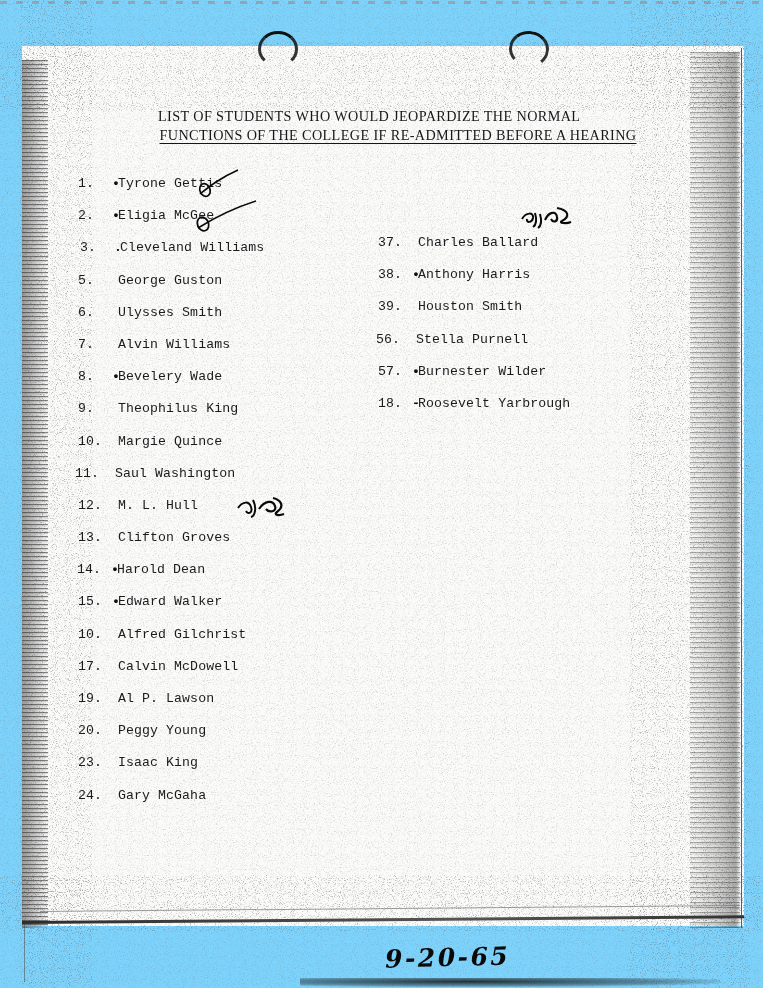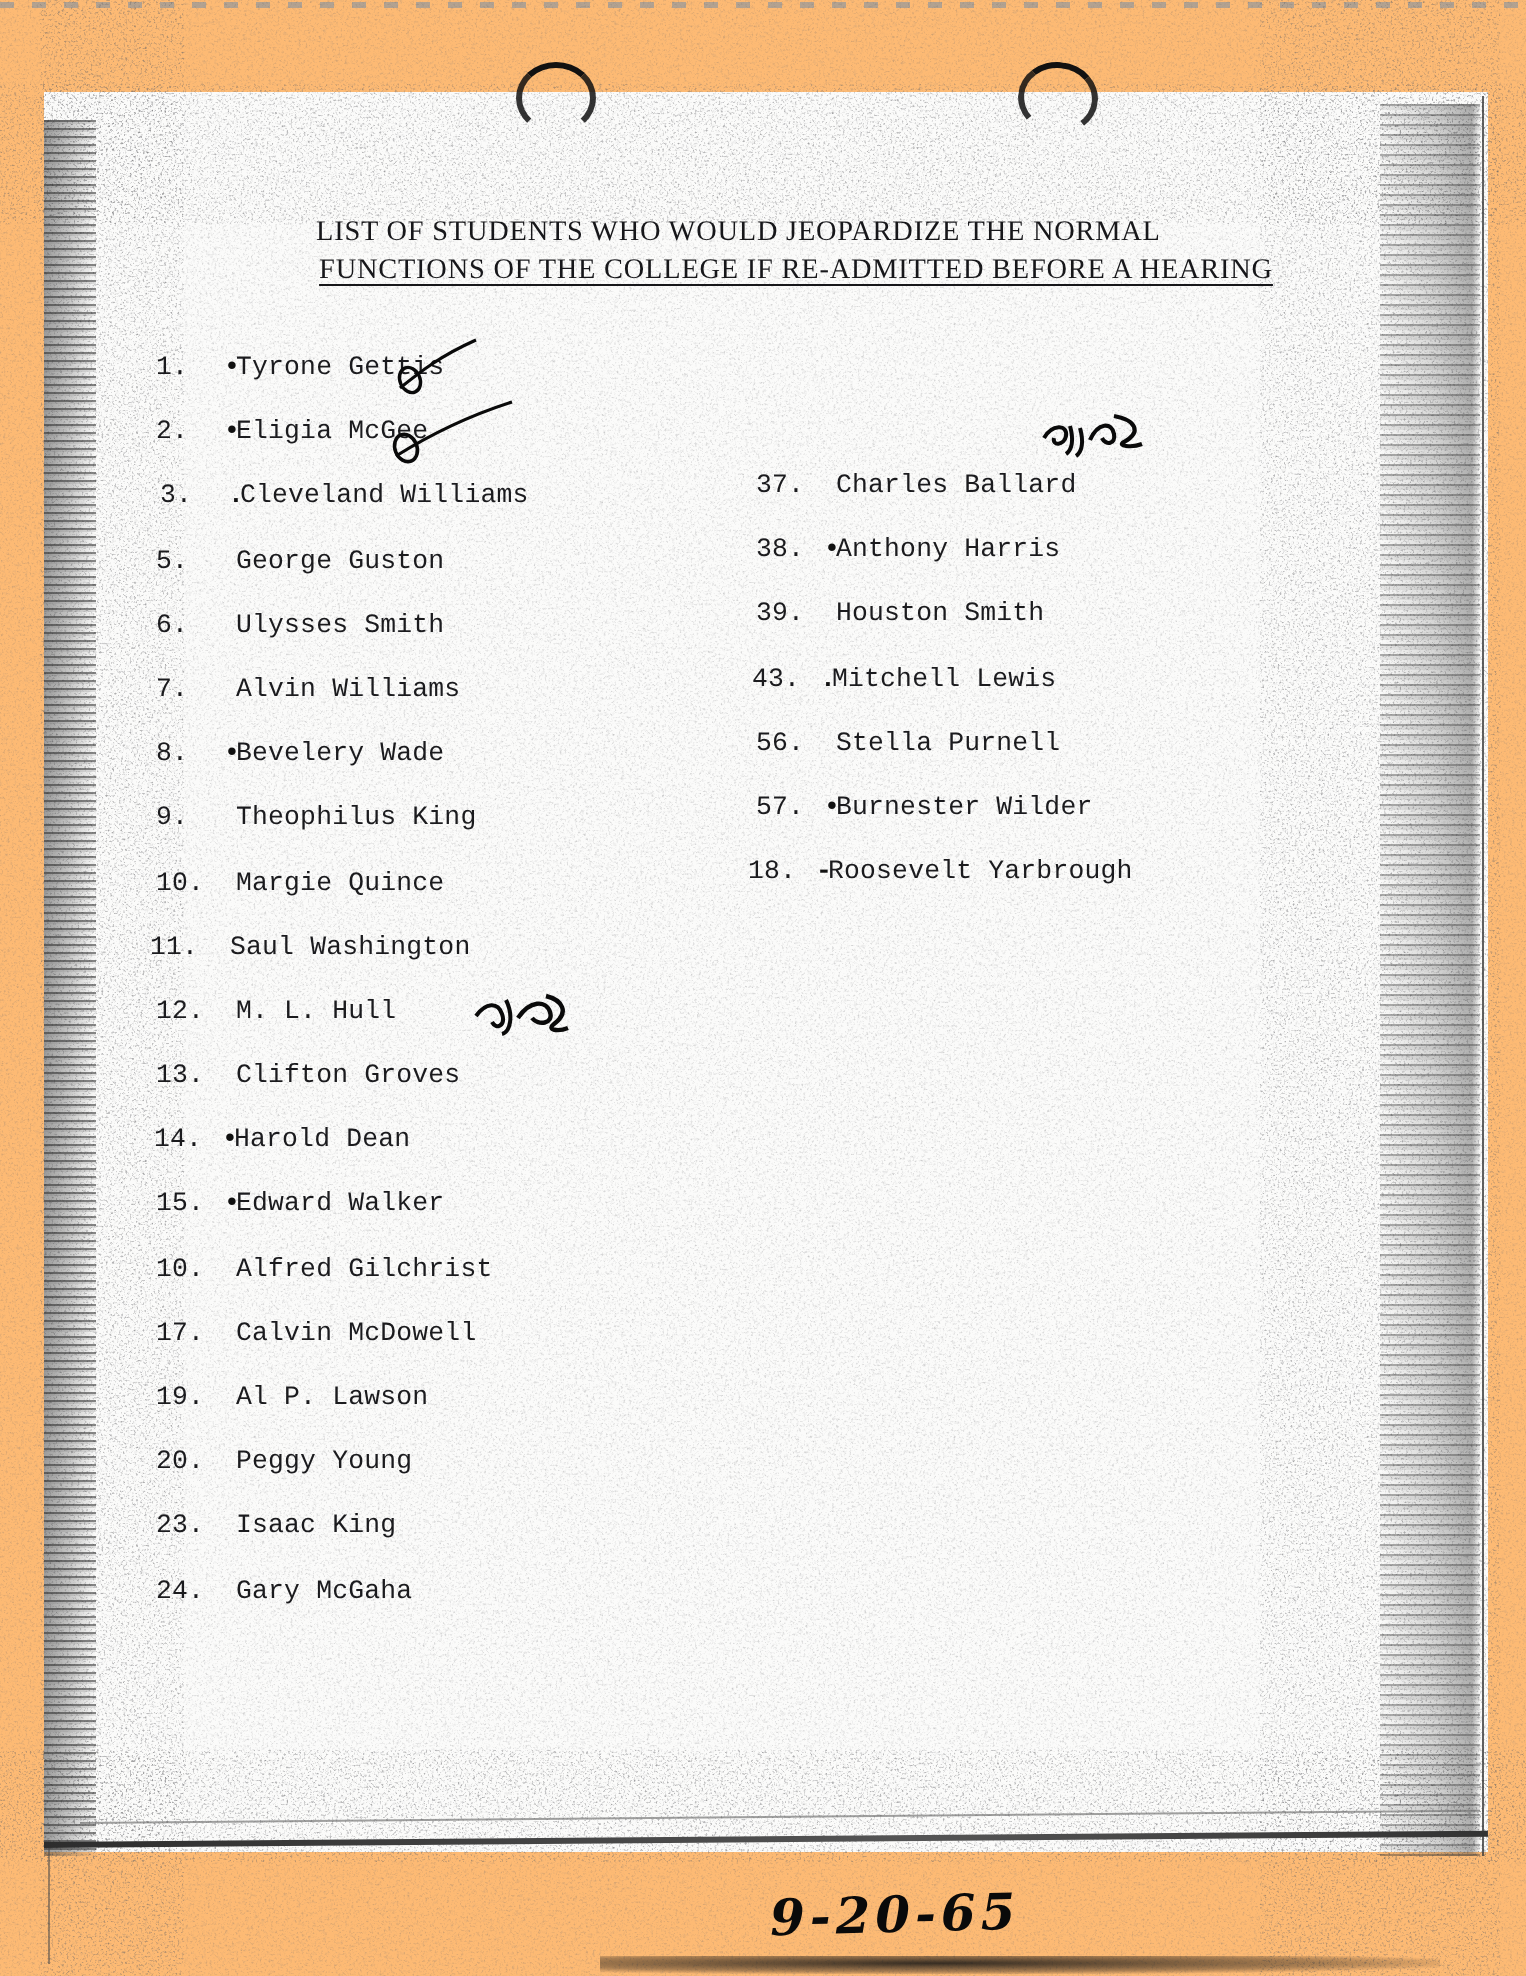--- a/index.html
+++ b/index.html
@@ -11,21 +11,21 @@
 
   body {
     font-family: "Liberation Sans", sans-serif;
   }
 
   #scan {
     position: relative;
     width: 763px;
     height: 988px;
     margin: 0 auto;
-    background: #fdba74;
+    background: #7dd3fc;
     overflow: hidden;
   }
 
   
 
   .top-dashes {
     position: absolute;
     top: 1px;
     left: 0;
     width: 763px;
@@ -312,21 +312,20 @@
         <div class="entry"><span class="num">17.</span><span class="dot"></span><span class="nm">Calvin McDowell</span></div>
         <div class="entry"><span class="num">19.</span><span class="dot"></span><span class="nm">Al P. Lawson</span></div>
         <div class="entry"><span class="num">20.</span><span class="dot"></span><span class="nm">Peggy Young</span></div>
         <div class="entry"><span class="num">23.</span><span class="dot"></span><span class="nm">Isaac King</span></div>
         <div class="entry"><span class="num">24.</span><span class="dot"></span><span class="nm">Gary McGaha</span></div>
       </div>
     <div class="col col-right" id="colRight">
         <div class="entry"><span class="num">37.</span><span class="dot"></span><span class="nm">Charles Ballard</span></div>
         <div class="entry"><span class="num">38.</span><span class="dot">•</span><span class="nm">Anthony Harris</span></div>
         <div class="entry"><span class="num">39.</span><span class="dot"></span><span class="nm">Houston Smith</span></div>
-        <div class="entry"><span class="num">43.</span><span class="dot">.</span><span class="nm">Mitchell Lewis</span></div>
         <div class="entry"><span class="num">56.</span><span class="dot"></span><span class="nm">Stella Purnell</span></div>
         <div class="entry"><span class="num">57.</span><span class="dot">•</span><span class="nm">Burnester Wilder</span></div>
         <div class="entry"><span class="num">18.</span><span class="dot">-</span><span class="nm">Roosevelt Yarbrough</span></div>
       </div>
 
   </div>
 
   <svg class="scribble s1" width="46" height="32">
     <path d="M4 26 C14 18, 24 10, 42 2" stroke="#0a0a0a" stroke-width="1.6" fill="none"></path>
     <ellipse cx="9" cy="22" rx="5" ry="6.5" stroke="#0a0a0a" stroke-width="1.7" fill="none" transform="rotate(-24 9 22)"></ellipse>

